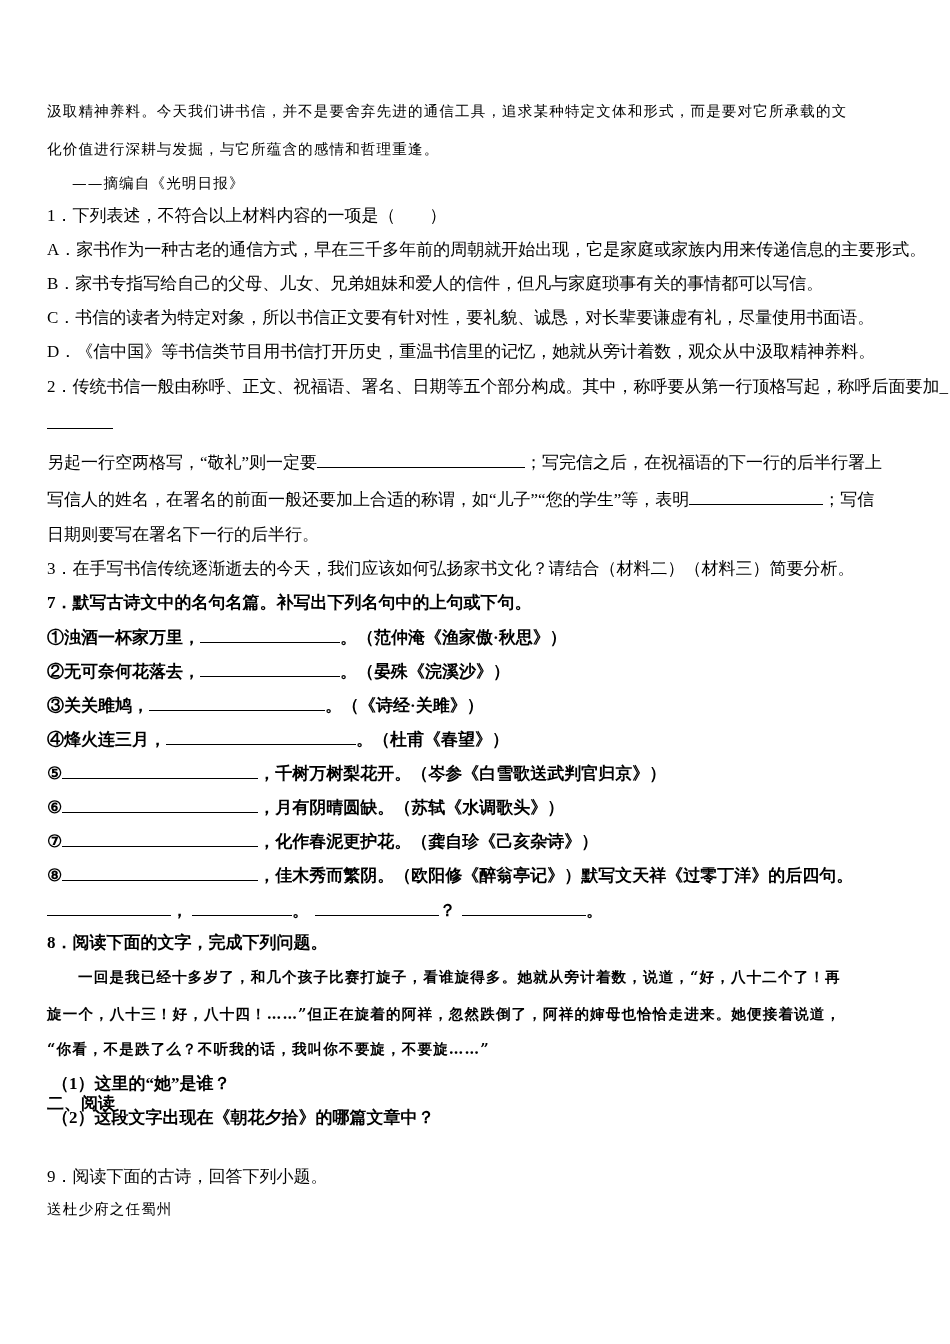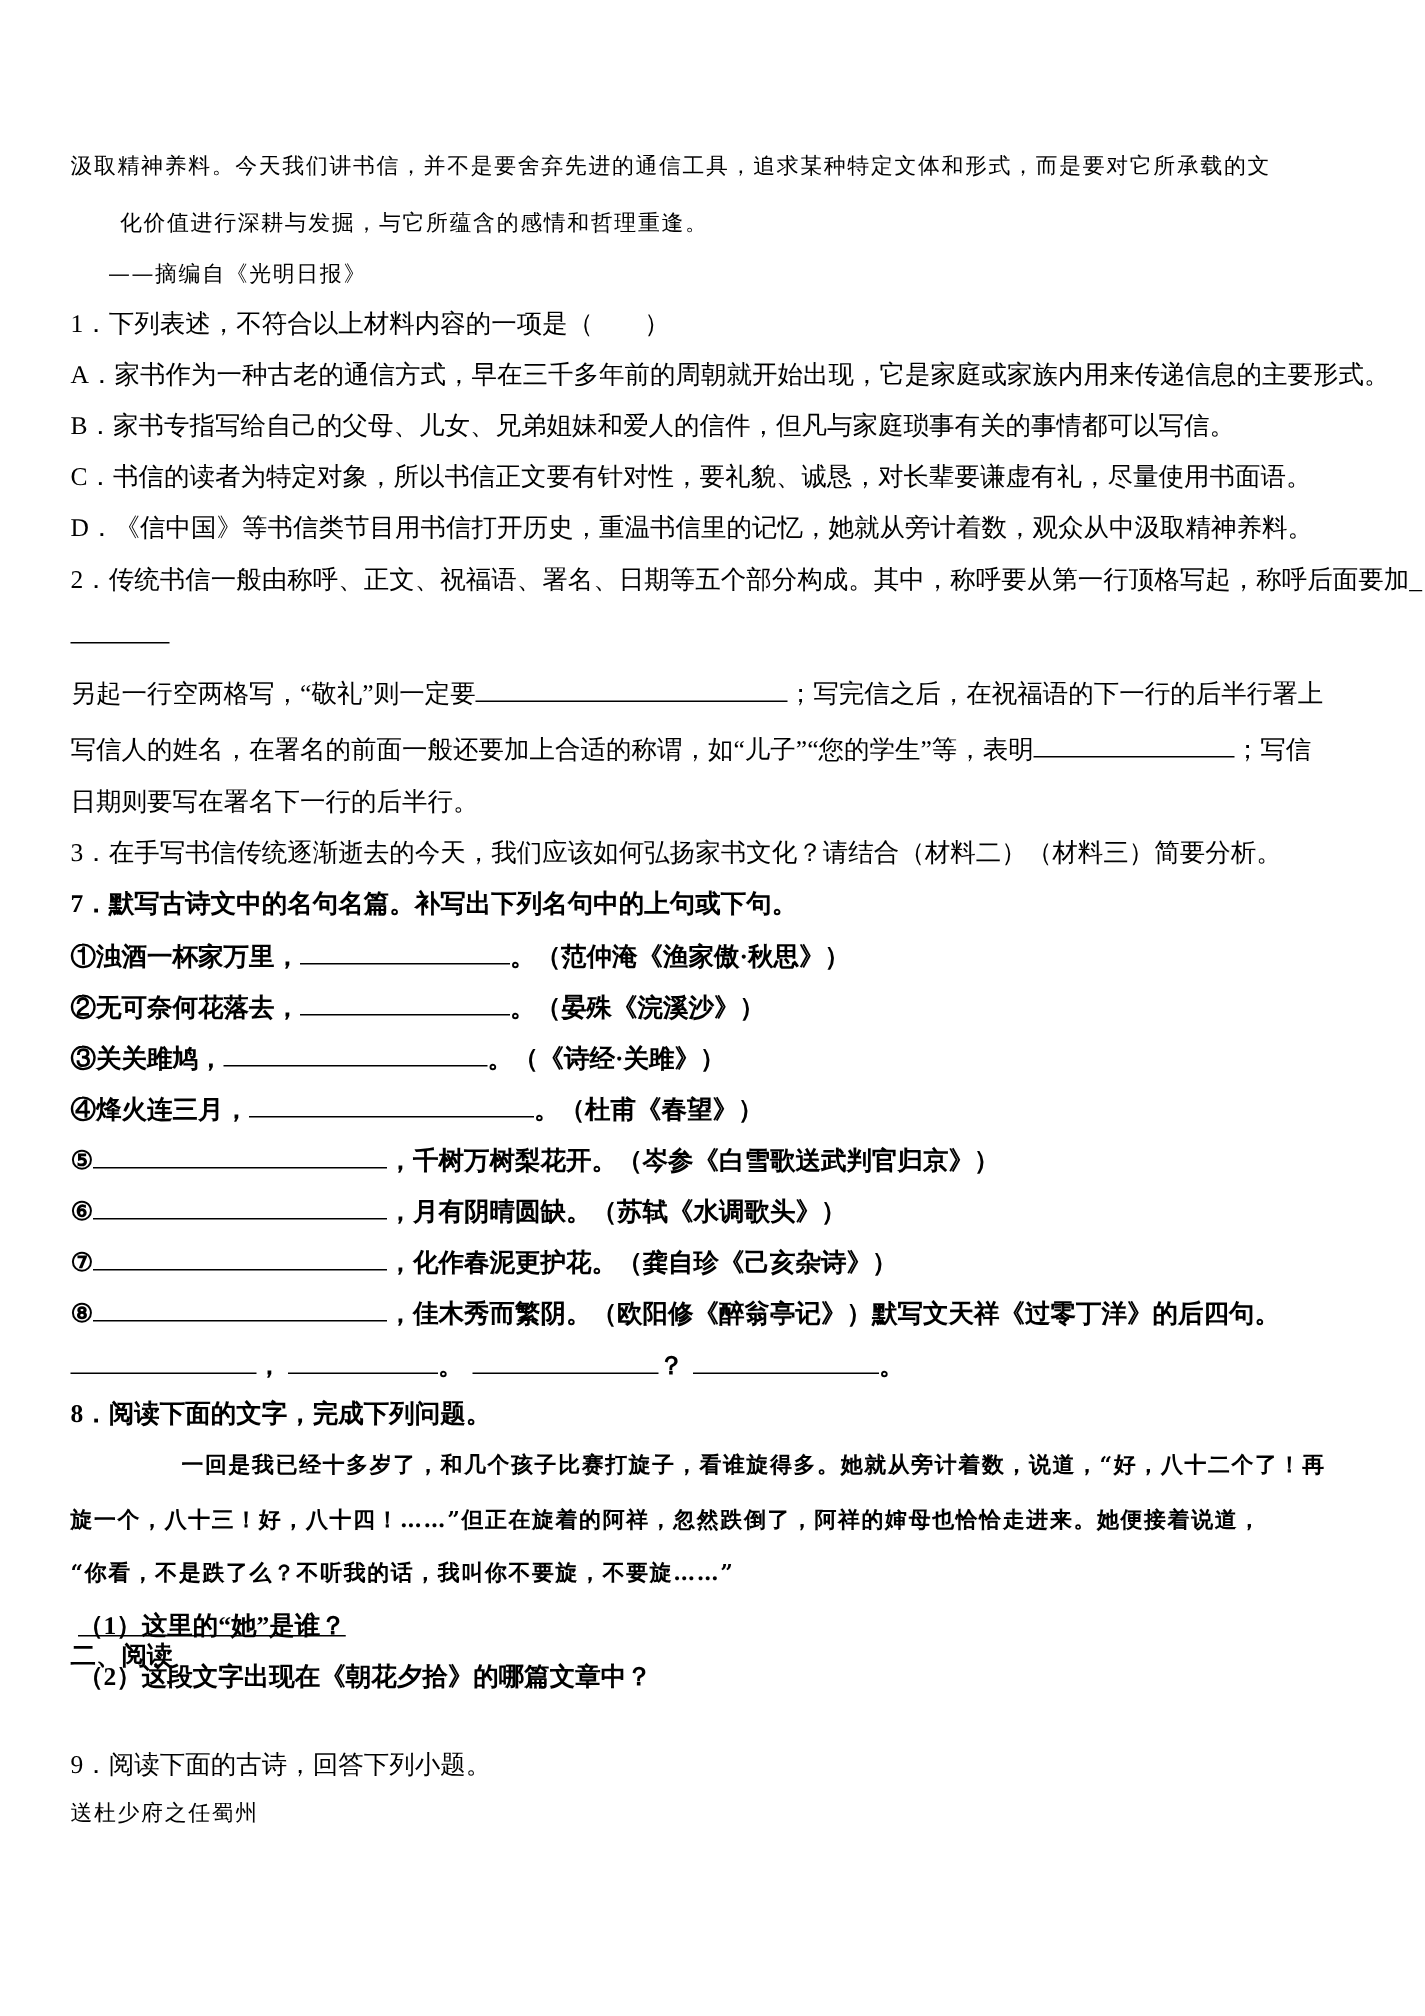--- a/index.html
+++ b/index.html
@@ -9,21 +9,21 @@
     .kai { font-family: "DejaVu Serif", "Liberation Serif", serif; font-size: 14.6px; letter-spacing: 1.1px; }
     .bold { font-weight: bold; }
     .blank { display: inline-block; border-bottom: 1px solid #000; height: 15px; vertical-align: baseline; }
     .ind2 { left: 78px; }
     .sub { left: 52px; }
   </style>
 </head>
 <body>
 
 <div class="ln kai" style="top:101px;">汲取精神养料。今天我们讲书信，并不是要舍弃先进的通信工具，追求某种特定文体和形式，而是要对它所承载的文</div>
-<div class="ln kai" style="top:139px;margin-left:33px;">化价值进行深耕与发掘，与它所蕴含的感情和哲理重逢。</div>
+<div class="ln kai" style="top:139px;">化价值进行深耕与发掘，与它所蕴含的感情和哲理重逢。</div>
 <div class="ln kai" style="top:173px; left:72px;">——摘编自《光明日报》</div>
 
 <div class="ln" style="top:206px;">1．下列表述，不符合以上材料内容的一项是（　　）</div>
 <div class="ln" style="top:240px;">A．家书作为一种古老的通信方式，早在三千多年前的周朝就开始出现，它是家庭或家族内用来传递信息的主要形式。</div>
 <div class="ln" style="top:274px;">B．家书专指写给自己的父母、儿女、兄弟姐妹和爱人的信件，但凡与家庭琐事有关的事情都可以写信。</div>
 <div class="ln" style="top:308px;">C．书信的读者为特定对象，所以书信正文要有针对性，要礼貌、诚恳，对长辈要谦虚有礼，尽量使用书面语。</div>
 <div class="ln" style="top:342px;">D．《信中国》等书信类节目用书信打开历史，重温书信里的记忆，她就从旁计着数，观众从中汲取精神养料。</div>
 
 <div class="ln" style="top:377px;">2．传统书信一般由称呼、正文、祝福语、署名、日期等五个部分构成。其中，称呼要从第一行顶格写起，称呼后面要加_</div>
 <div class="ln" style="top:413px;">
@@ -63,22 +63,22 @@
   <span>⑦</span><span class="blank" style="width:196px;"></span><span>，化作春泥更护花。（龚自珍《己亥杂诗》）</span>
 </div>
 <div class="ln bold" style="top:865px;">
   <span>⑧</span><span class="blank" style="width:196px;"></span><span>，佳木秀而繁阴。（欧阳修《醉翁亭记》）默写文天祥《过零丁洋》的后四句。</span>
 </div>
 <div class="ln bold" style="top:900px;">
   <span class="blank" style="width:124px;"></span><span>，</span><span class="blank" style="width:100px; margin-left:4px;"></span><span>。</span><span class="blank" style="width:124px; margin-left:6px;"></span><span>？</span><span class="blank" style="width:124px; margin-left:6px;"></span><span>。</span>
 </div>
 
 <div class="ln bold" style="top:933px;">8．阅读下面的文字，完成下列问题。</div>
-<div class="ln kai bold ind2" style="top:967px;margin-left:43px;">一回是我已经十多岁了，和几个孩子比赛打旋子，看谁旋得多。她就从旁计着数，说道，“好，八十二个了！再</div>
+<div class="ln kai bold ind2" style="top:967px;">一回是我已经十多岁了，和几个孩子比赛打旋子，看谁旋得多。她就从旁计着数，说道，“好，八十二个了！再</div>
 <div class="ln kai bold" style="top:1004px;">旋一个，八十三！好，八十四！……”但正在旋着的阿祥，忽然跌倒了，阿祥的婶母也恰恰走进来。她便接着说道，</div>
 <div class="ln kai bold" style="top:1039px;">“你看，不是跌了么？不听我的话，我叫你不要旋，不要旋……”</div>
-<div class="ln bold sub" style="top:1074px;text-decoration:underline;">（1）这里的“她”是谁？</div>
+<div class="ln bold sub" style="top:1074px;">（1）这里的“她”是谁？</div>
 <div class="ln bold sub" style="top:1108px;">（2）这段文字出现在《朝花夕拾》的哪篇文章中？</div>
 
 <div class="ln bold" style="top:1094px;">二、阅读</div>
 
 <div class="ln" style="top:1167px;">9．阅读下面的古诗，回答下列小题。</div>
 <div class="ln kai" style="top:1199px;">送杜少府之任蜀州</div>
 
 </body></html>

